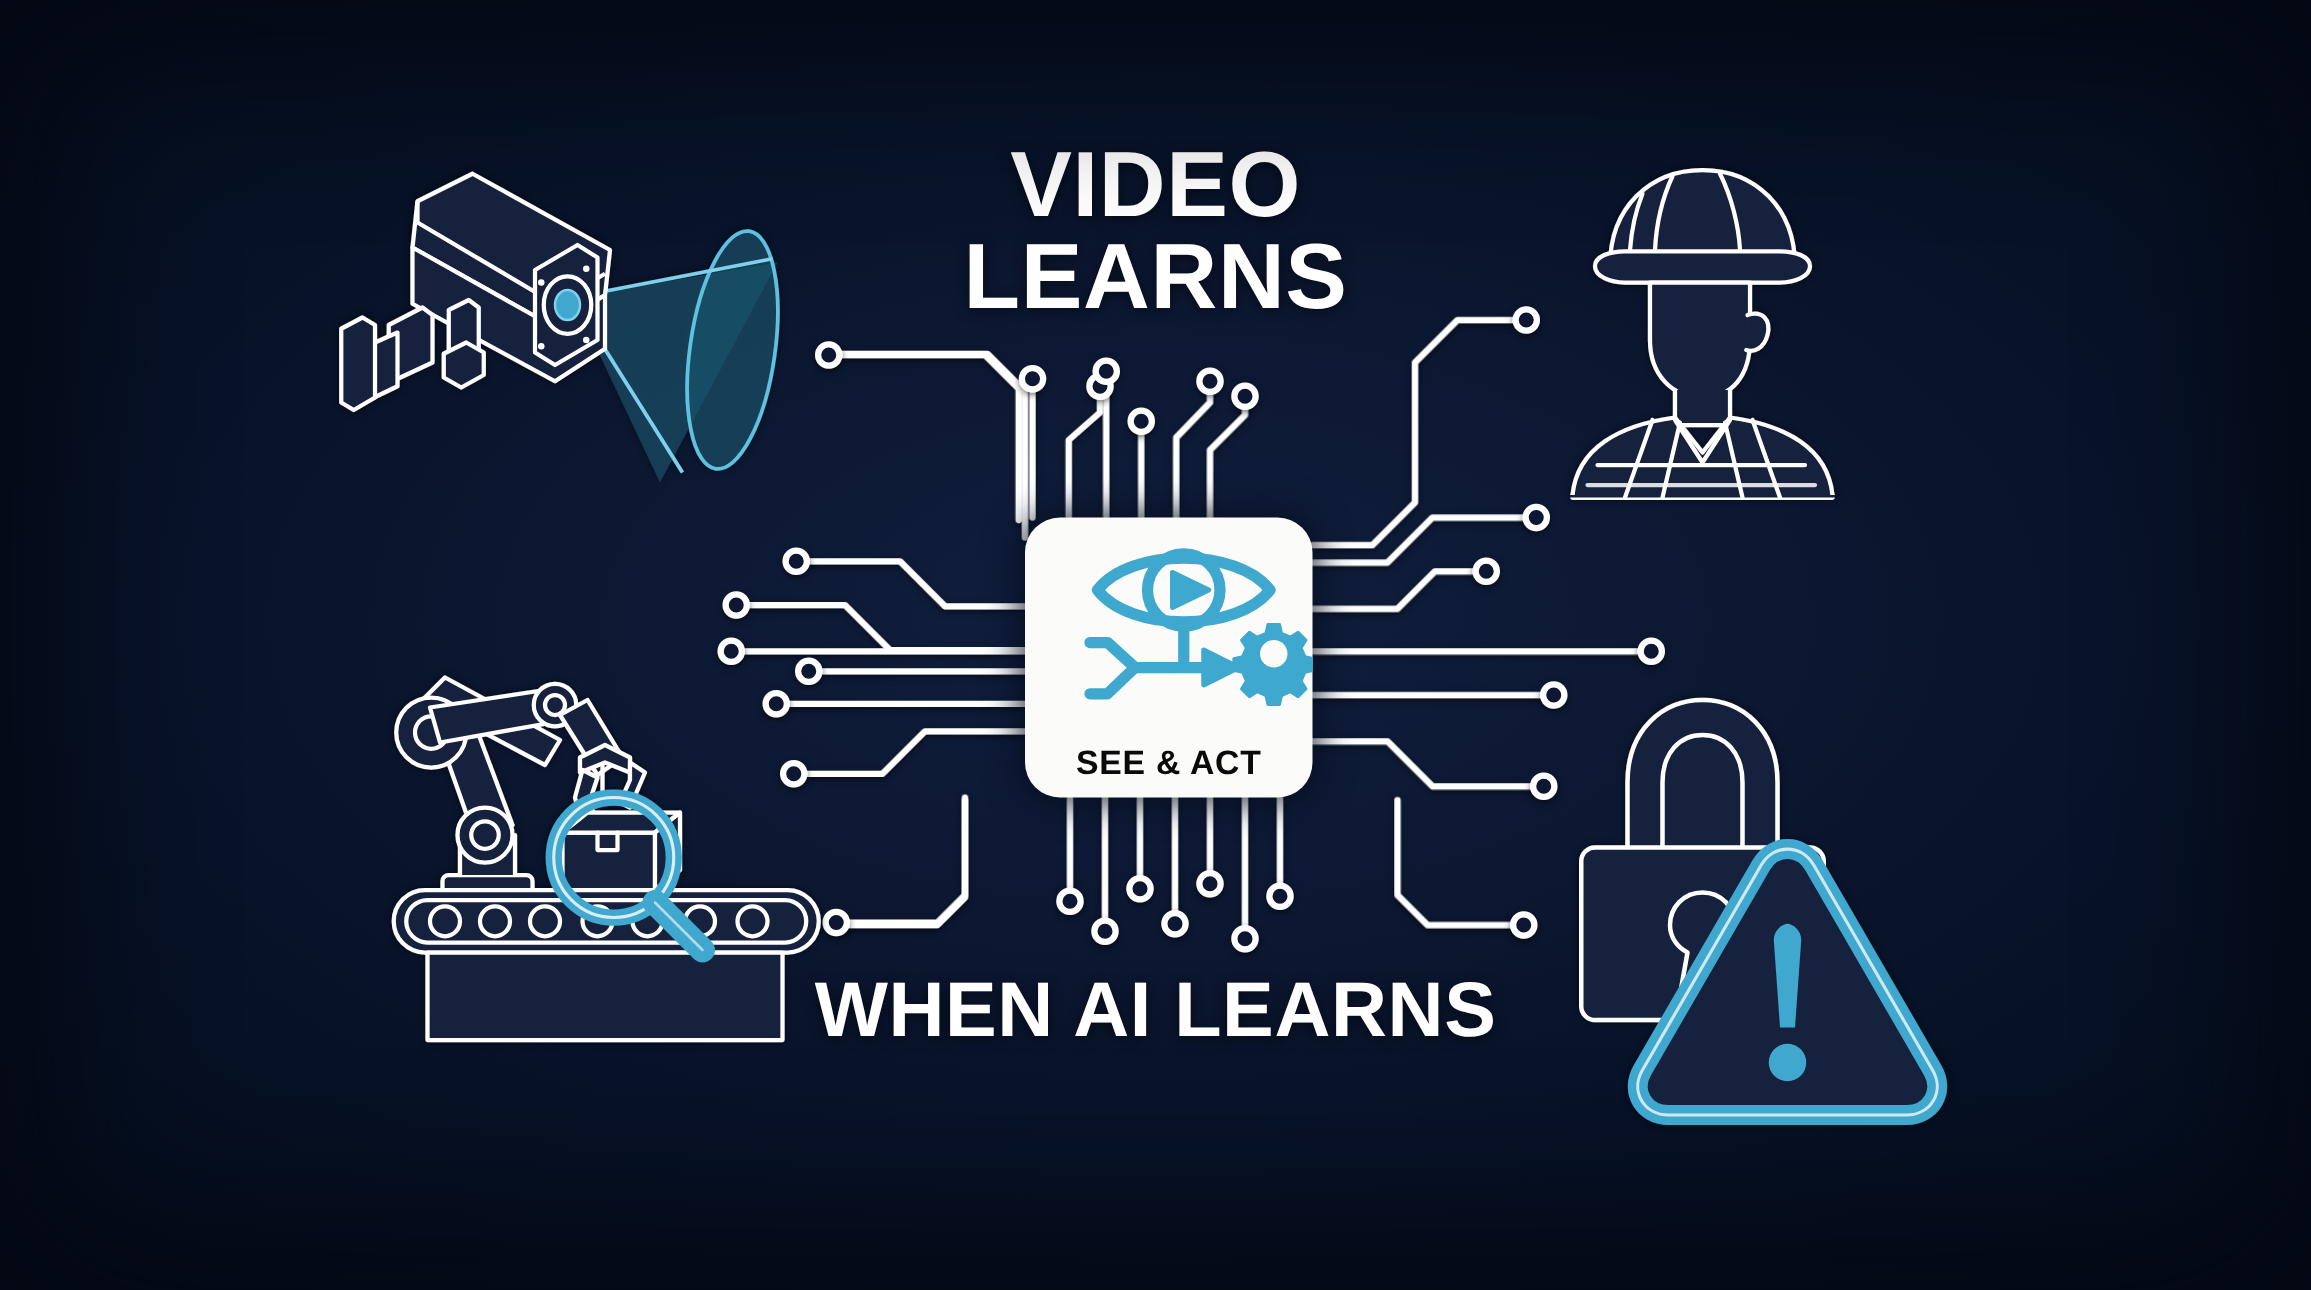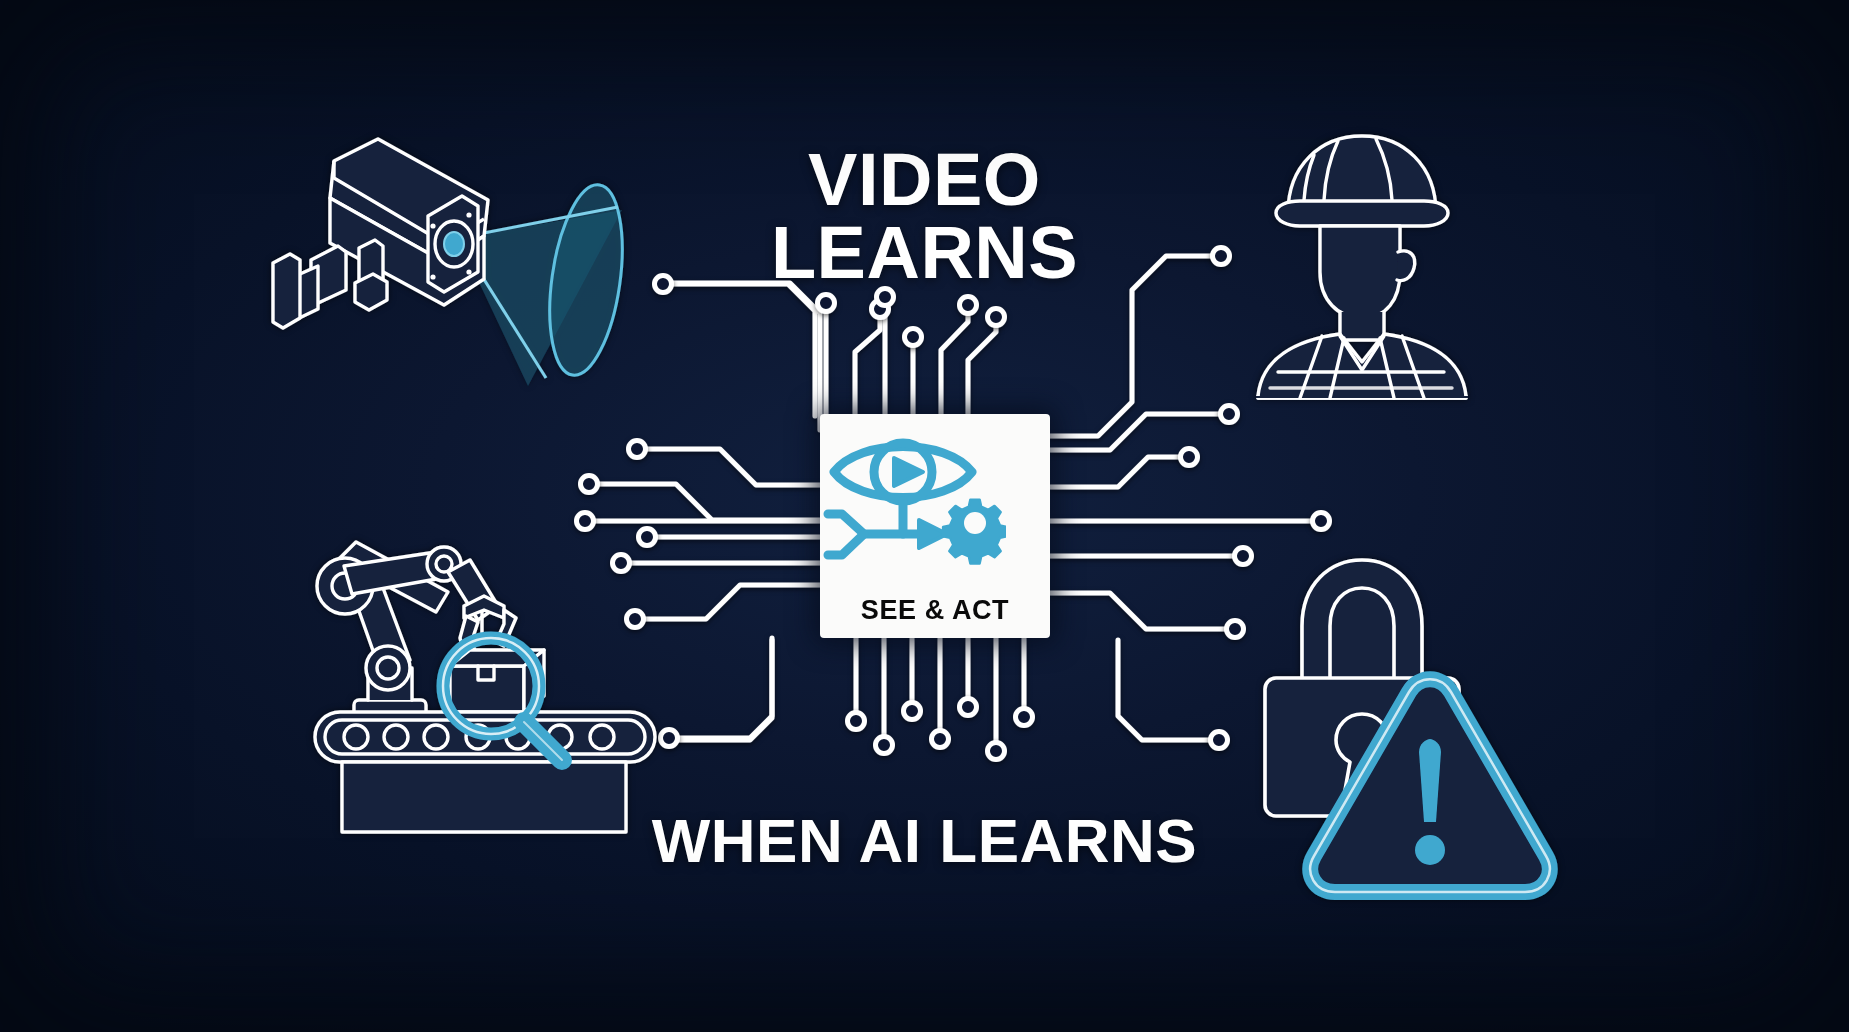--- a/index.html
+++ b/index.html
@@ -31,21 +31,20 @@
     position: absolute;
     left: 0;
     right: 0;
     text-align: center;
     color: #ffffff;
     font-weight: bold;
     letter-spacing: 0.5px;
     line-height: 0.98;
     text-shadow: 0 2px 10px rgba(0,0,0,0.55);
     user-select: none;
-    margin-top: 32px;
   }
   #title {
     top: 112px;
     font-size: 74px;
   }
   #title .ln { display: block; }
   #subtitle {
     top: 777px;
     font-size: 62px;
     line-height: 1.02;
@@ -53,26 +52,26 @@
   #subtitle .ln { display: block; }
 
   
   #center-card {
     position: absolute;
     left: 820px;
     top: 414px;
     width: 230px;
     height: 224px;
     background: #fbfbfa;
-    border-radius: 4px;
+    border-radius: 28px;
     box-shadow: 0 0 26px 6px rgba(5,12,28,0.75);
     z-index: 6;
     display: flex;
     flex-direction: column;
-    align-items: flex-start;
+    align-items: flex-end;
     justify-content: flex-start;
     padding-top: 14px;
     box-sizing: border-box;
   }
   #card-label {
     position: absolute;
     bottom: 12px;
     left: 0;
     right: 0;
     text-align: center;

